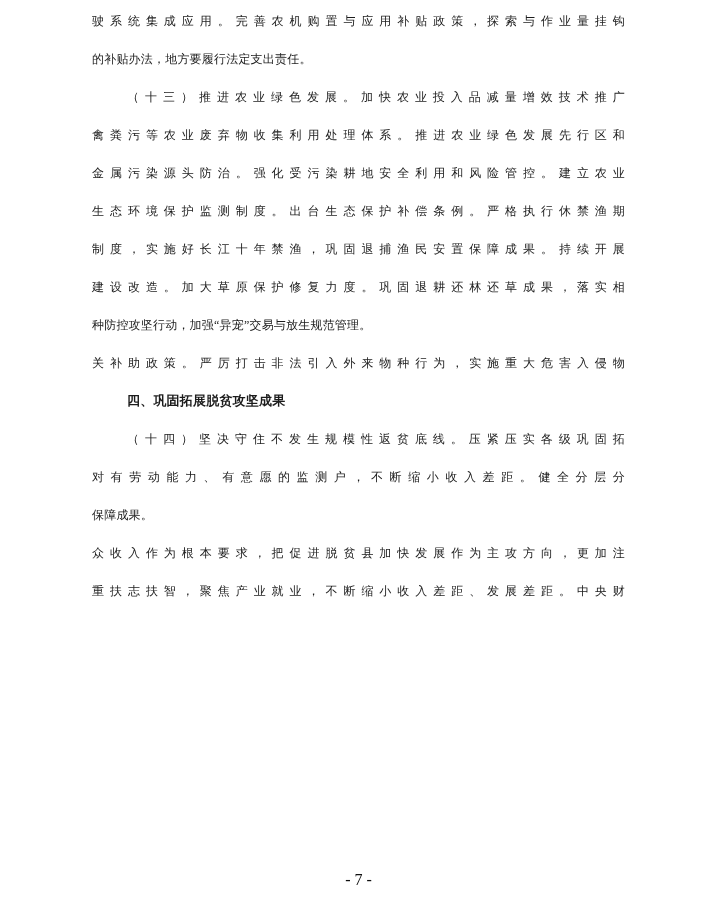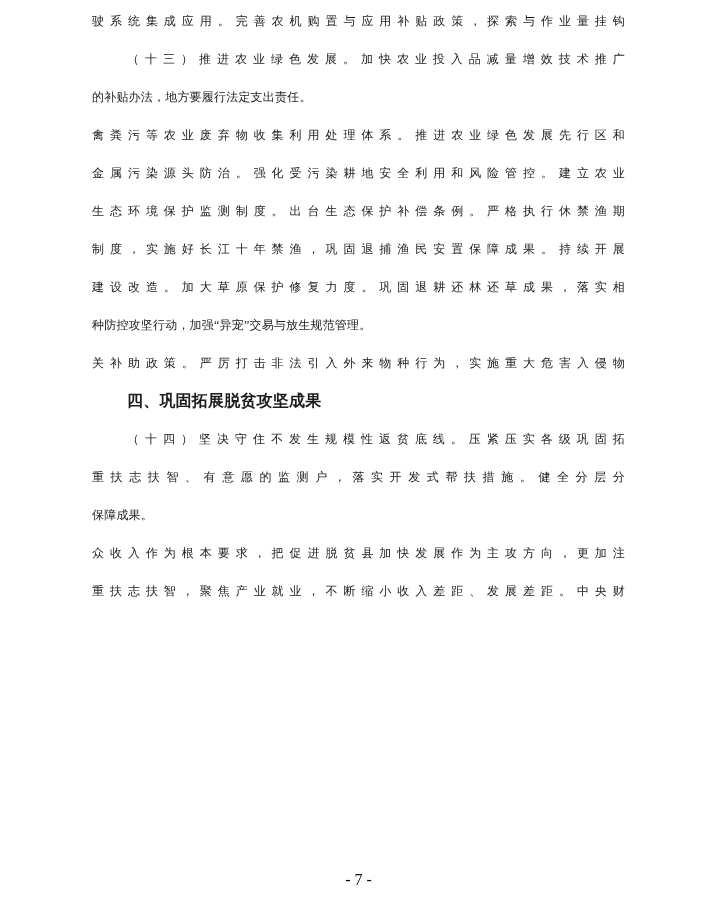--- a/index.html
+++ b/index.html
@@ -34,21 +34,21 @@
   }
   .ln-left {
     text-align: left;
     text-align-last: left;
   }
   .ln-indent {
     text-indent: 35px;
   }
   .ln-heading {
     font-weight: bold;
-    font-size: 16px;
+    font-size: 13px;
     text-align: left;
     text-align-last: left;
     text-indent: 35px;
   }
   .pagenum {
     position: absolute;
     left: 0;
     right: 0;
     top: 868px;
     height: 24px;
@@ -58,30 +58,30 @@
     color: #111111;
     font-family: "Liberation Serif", "DejaVu Serif", serif;
   }
 </style>
 </head>
 <body>
 
 <div class="page">
   <div class="content">
     <div class="ln">驶系统集成应用。完善农机购置与应用补贴政策，探索与作业量挂钩</div>
+    <div class="ln ln-left">的补贴办法，地方要履行法定支出责任。</div>
     <div class="ln ln-indent">（十三）推进农业绿色发展。加快农业投入品减量增效技术推广</div>
-    <div class="ln ln-left">的补贴办法，地方要履行法定支出责任。</div>
     <div class="ln">禽粪污等农业废弃物收集利用处理体系。推进农业绿色发展先行区和</div>
     <div class="ln">金属污染源头防治。强化受污染耕地安全利用和风险管控。建立农业</div>
     <div class="ln">生态环境保护监测制度。出台生态保护补偿条例。严格执行休禁渔期</div>
     <div class="ln">制度，实施好长江十年禁渔，巩固退捕渔民安置保障成果。持续开展</div>
     <div class="ln">建设改造。加大草原保护修复力度。巩固退耕还林还草成果，落实相</div>
     <div class="ln ln-left">种防控攻坚行动，加强“异宠”交易与放生规范管理。</div>
     <div class="ln">关补助政策。严厉打击非法引入外来物种行为，实施重大危害入侵物</div>
     <div class="ln ln-heading">四、巩固拓展脱贫攻坚成果</div>
     <div class="ln ln-indent">（十四）坚决守住不发生规模性返贫底线。压紧压实各级巩固拓</div>
-    <div class="ln">重扶志扶智、有意愿的监测户，落实开发式帮扶措施。健全分层分</div>
+    <div class="ln">对有劳动能力、有意愿的监测户，不断缩小收入差距。健全分层分</div>
     <div class="ln ln-left">保障成果。</div>
     <div class="ln">众收入作为根本要求，把促进脱贫县加快发展作为主攻方向，更加注</div>
     <div class="ln">重扶志扶智，聚焦产业就业，不断缩小收入差距、发展差距。中央财</div>
   </div>
   <div class="pagenum">- 7 -</div>
 </div>
 
 </body></html>

